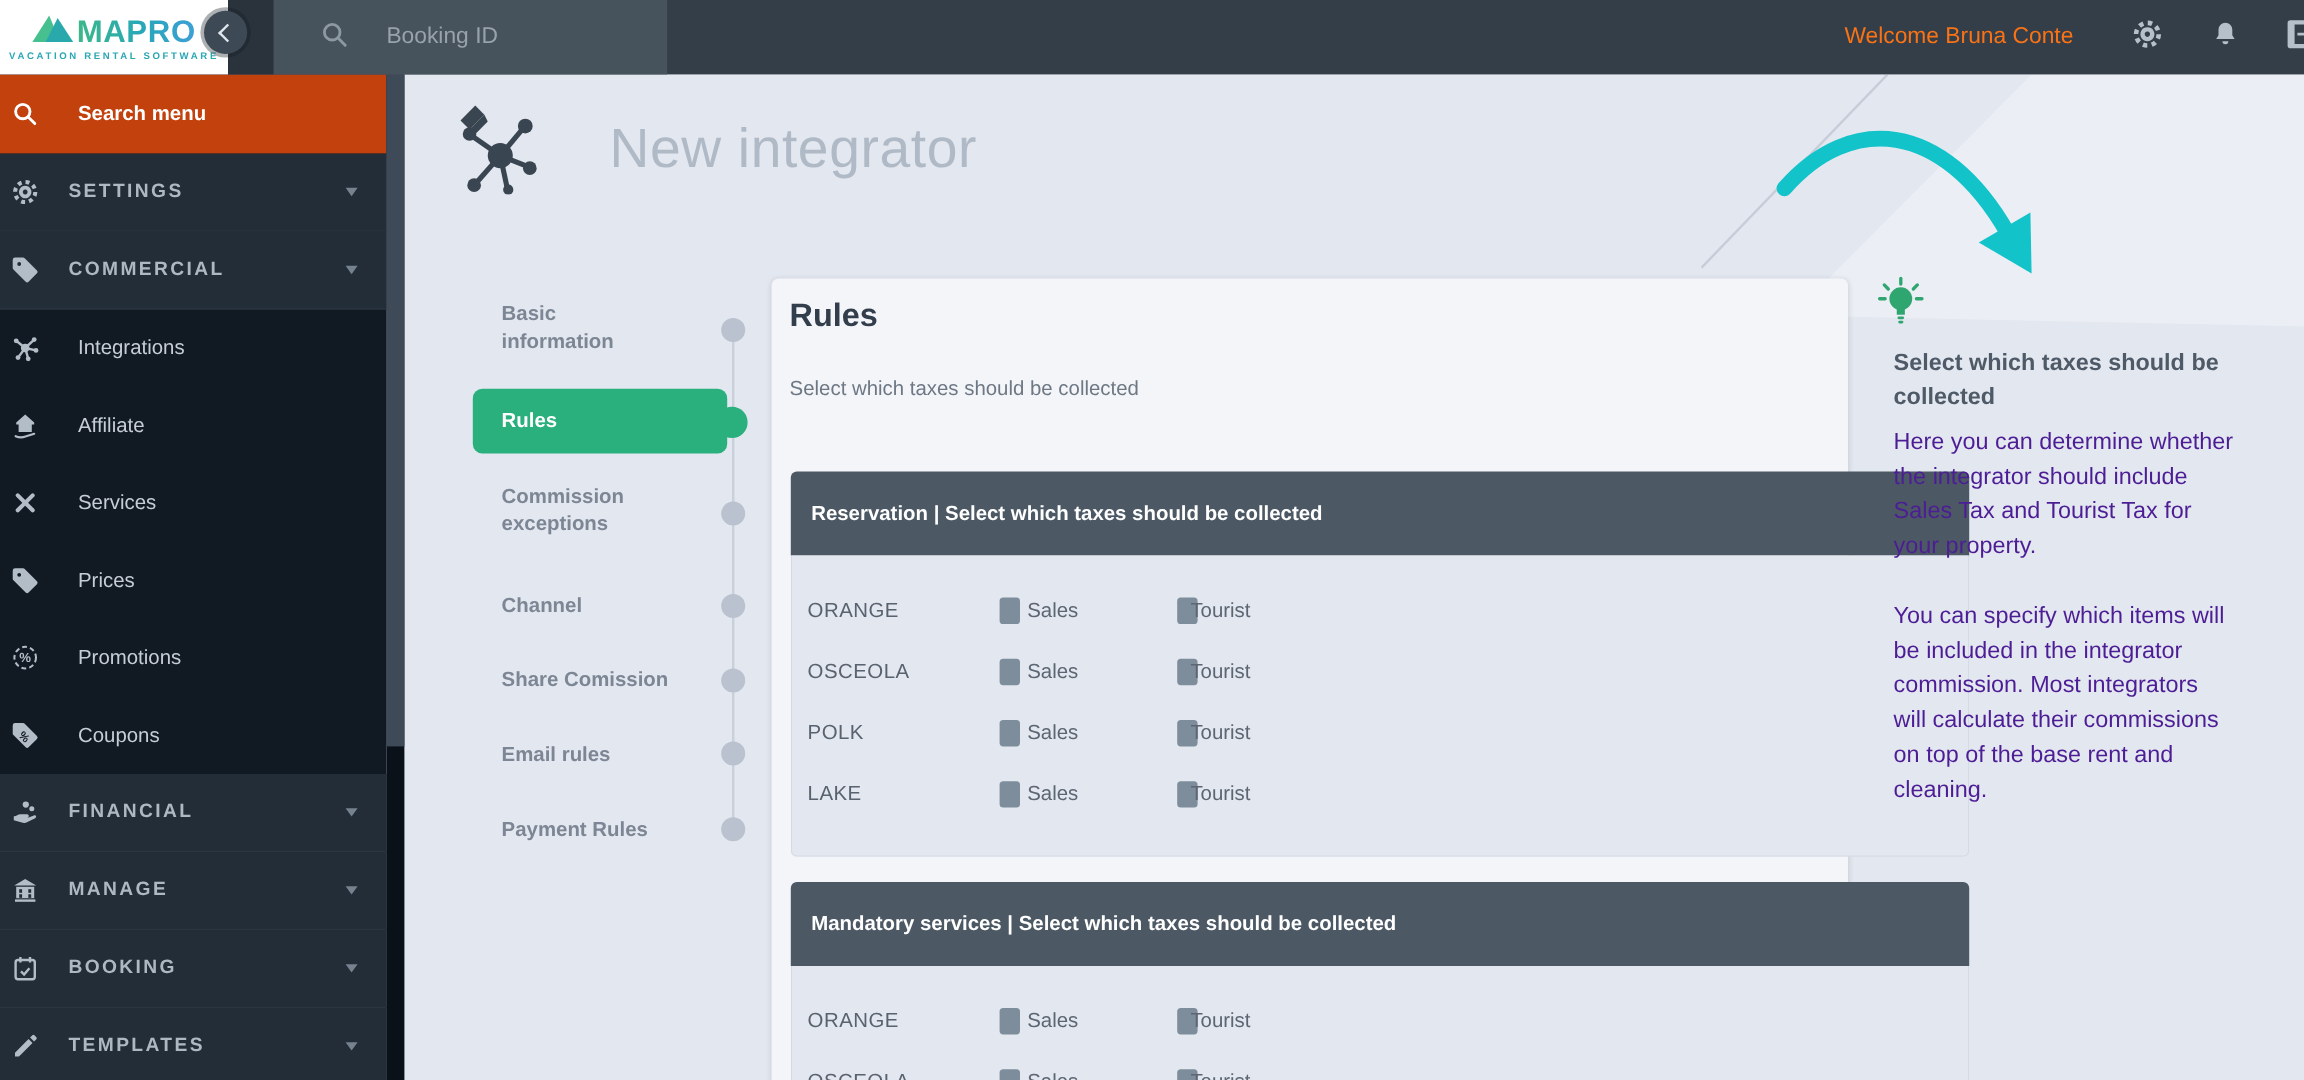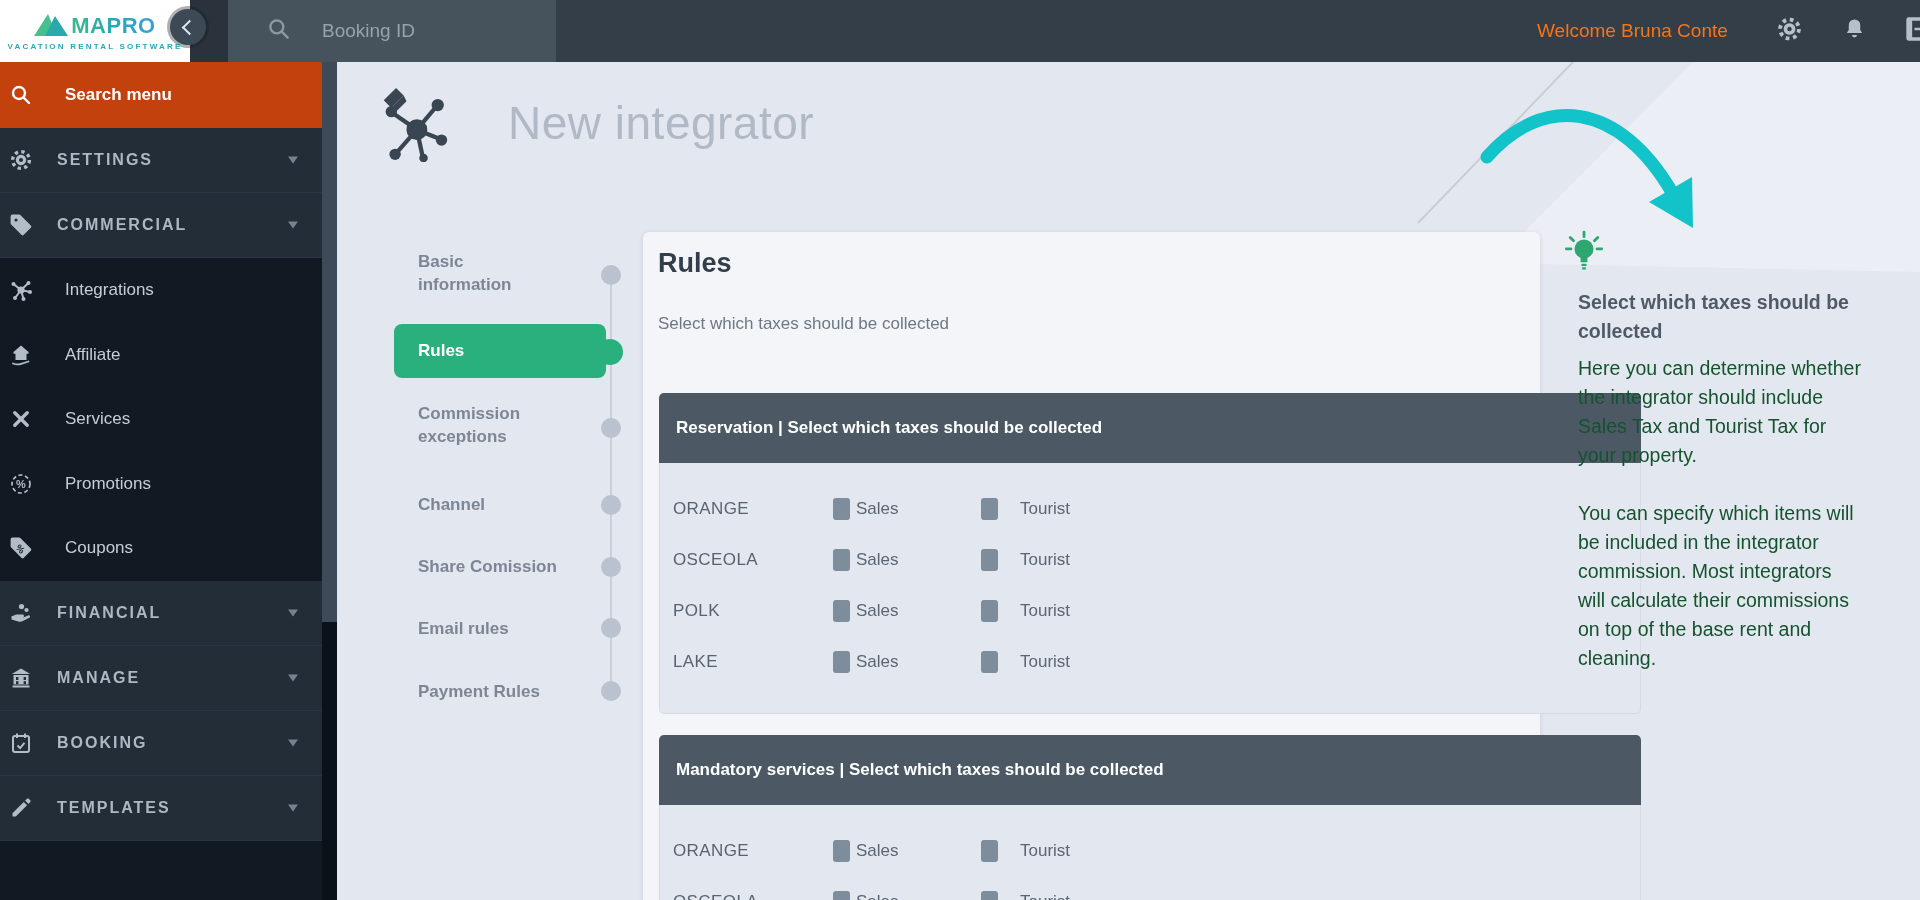--- a/index.html
+++ b/index.html
@@ -3,21 +3,21 @@
 <meta charset="utf-8">
 <style>
   html,body{margin:0;padding:0;overflow:hidden;}
   body{width:1920px;height:900px;font-family:"Liberation Sans","DejaVu Sans",sans-serif;background:#e3e7ef;}
   .app{position:relative;width:1920px;height:900px;}
 
   
   .header{position:absolute;left:0;top:0;width:1920px;height:62px;background:#333e48;z-index:40;}
   .logo-block{position:absolute;left:0;top:0;width:190px;height:62px;background:#ffffff;display:flex;flex-direction:column;align-items:center;justify-content:center;}
   .logo-row{display:flex;align-items:center;gap:3px;}
-  .logo-name{font-size:22px;font-weight:bold;letter-spacing:.5px;color:#24a8b8;line-height:1;}
+  .logo-name{font-size:26px;font-weight:bold;letter-spacing:.5px;color:#24a8b8;line-height:1;}
   @supports (-webkit-background-clip:text){
     .logo-name{background:linear-gradient(90deg,#3cb888 0%,#27a7b8 55%,#3e9fd6 100%);-webkit-background-clip:text;background-clip:text;color:transparent;}
   }
   .logo-tag{font-size:8px;font-weight:bold;letter-spacing:2.2px;color:#2ba7b5;margin-top:2px;}
   .collapse-btn{position:absolute;left:170px;top:9px;width:36px;height:36px;border-radius:50%;background:#3d4955;box-shadow:0 0 0 3px rgba(20,28,38,.35);display:flex;align-items:center;justify-content:center;cursor:pointer;z-index:3;}
   .collapse-chevron{width:9px;height:9px;border-left:2.5px solid #dfe6ee;border-bottom:2.5px solid #dfe6ee;transform:rotate(45deg);margin-left:3px;}
   .dark-band{position:absolute;left:190px;top:0;width:38px;height:62px;background:#2a333c;}
   .hsearch{position:absolute;left:228px;top:0;width:328px;height:62px;background:#46525c;display:flex;align-items:center;padding-left:38px;box-sizing:border-box;gap:28px;}
   .hsearch input{background:transparent;border:none;outline:none;font-size:19px;color:#cfd6dd;width:190px;font-family:inherit;}
   .hsearch input::placeholder{color:#97a2ad;opacity:1;}
@@ -68,27 +68,27 @@
   .tt-bar{height:70px;background:#4c5965;border-radius:5px 5px 0 0;display:flex;align-items:center;padding-left:17px;box-sizing:border-box;}
   .tt-bar span{color:#ffffff;font-weight:bold;font-size:17px;}
   .tt-body{background:#e3e7ef;border:1px solid #d5dbe5;border-top:none;border-radius:0 0 5px 5px;padding:20px 0 26px;}
   .trow{position:relative;height:51px;}
   .trow .county{position:absolute;left:13px;top:50%;transform:translateY(-50%);font-size:17px;color:#59636f;letter-spacing:.4px;}
   .cb{position:absolute;top:50%;transform:translateY(-50%);width:17px;height:22px;border-radius:3px;background:#7e8d9c;cursor:pointer;}
   .cb.sales{left:173px;}
   .cb.tourist{left:321px;}
   .cb-label{position:absolute;top:50%;transform:translateY(-50%);font-size:17px;color:#5c6673;}
   .cb-label.sales{left:196px;}
-  .cb-label.tourist{left:360px;}
+  .cb-label.tourist{left:332px;}
 
   
   .bulb{position:absolute;left:1227px;top:167px;z-index:2;}
   .help{position:absolute;left:1241px;top:226px;width:338px;z-index:2;}
   .help h3{margin:0 0 8px;font-size:19.5px;line-height:29px;font-weight:bold;color:#4e5a68;white-space:pre-line;}
-  .help p{margin:0 0 29px;font-size:19.5px;line-height:29px;color:#14532d;white-space:pre-line;}
+  .help p{margin:0 0 29px;font-size:19.5px;line-height:29px;color:#4c1d95;white-space:pre-line;}
 </style>
 </head>
 <body>
 
 <div class="app">
 
   <div class="header">
     <div class="dark-band"></div>
     <div class="logo-block">
       <div class="logo-row">
@@ -203,20 +203,28 @@
     <div class="sb-row sb-item">
       <span class="sb-ico">
         <svg width="24" height="24" viewBox="0 0 24 24" fill="currentColor">
           <rect x="10.3" y="1.5" width="3.4" height="21" rx="1.7" transform="rotate(45 12 12)"></rect>
           <rect x="10.3" y="1.5" width="3.4" height="21" rx="1.7" transform="rotate(-45 12 12)"></rect>
         </svg>
       </span>
       <span class="sb-label">Services</span>
     </div>
 
+    <div class="sb-row sb-item">
+      <span class="sb-ico">
+        <svg width="24" height="24" viewBox="0 0 24 24" fill="currentColor">
+          <path fill-rule="evenodd" d="M11.6 2.2 21.8 12.4a1.7 1.7 0 0 1 0 2.4l-7 7a1.7 1.7 0 0 1-2.4 0L2.2 11.6a2 2 0 0 1-.6-1.4V3.6a2 2 0 0 1 2-2h6.6c.5 0 1 .2 1.4.6ZM7 5.4A1.6 1.6 0 1 0 7 8.6 1.6 1.6 0 0 0 7 5.4Z"></path>
+        </svg>
+      </span>
+      <span class="sb-label">Prices</span>
+    </div>
 
     <div class="sb-row sb-item">
       <span class="sb-ico">
         <svg width="24" height="24" viewBox="0 0 24 24">
           <circle cx="12" cy="12" r="9" fill="none" stroke="currentColor" stroke-width="1.7" stroke-dasharray="4 2.6"></circle>
           <text x="12" y="16" text-anchor="middle" font-size="11" font-weight="bold" fill="currentColor">%</text>
         </svg>
       </span>
       <span class="sb-label">Promotions</span>
     </div>

